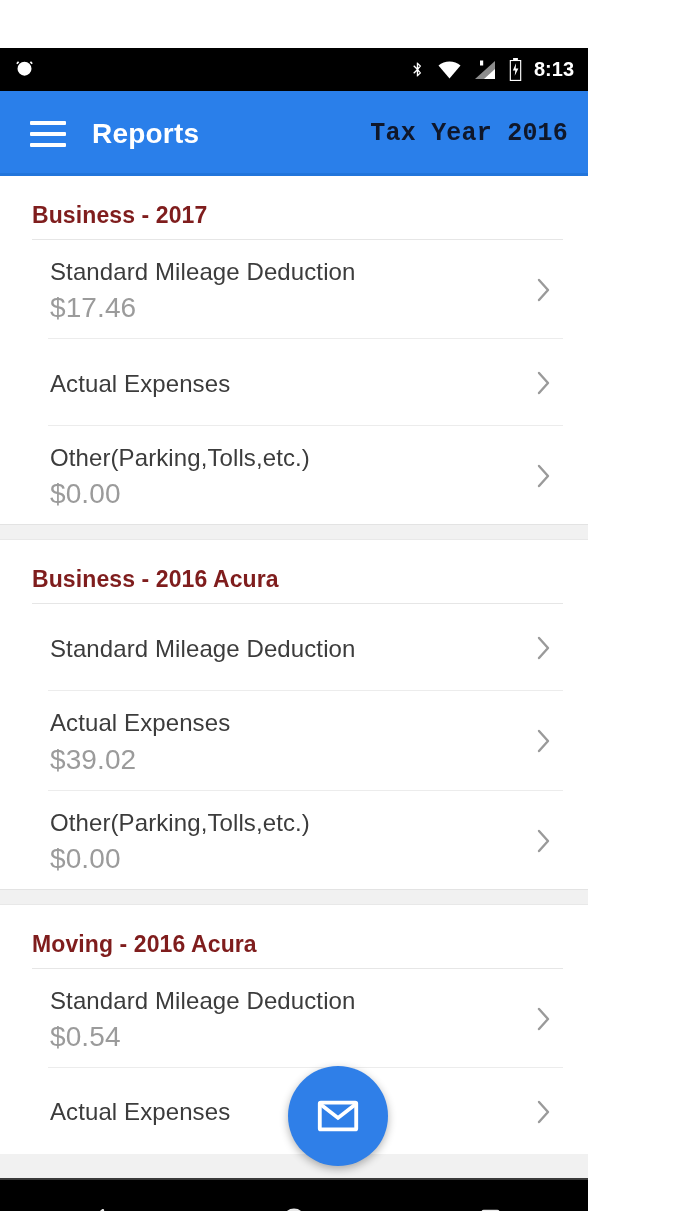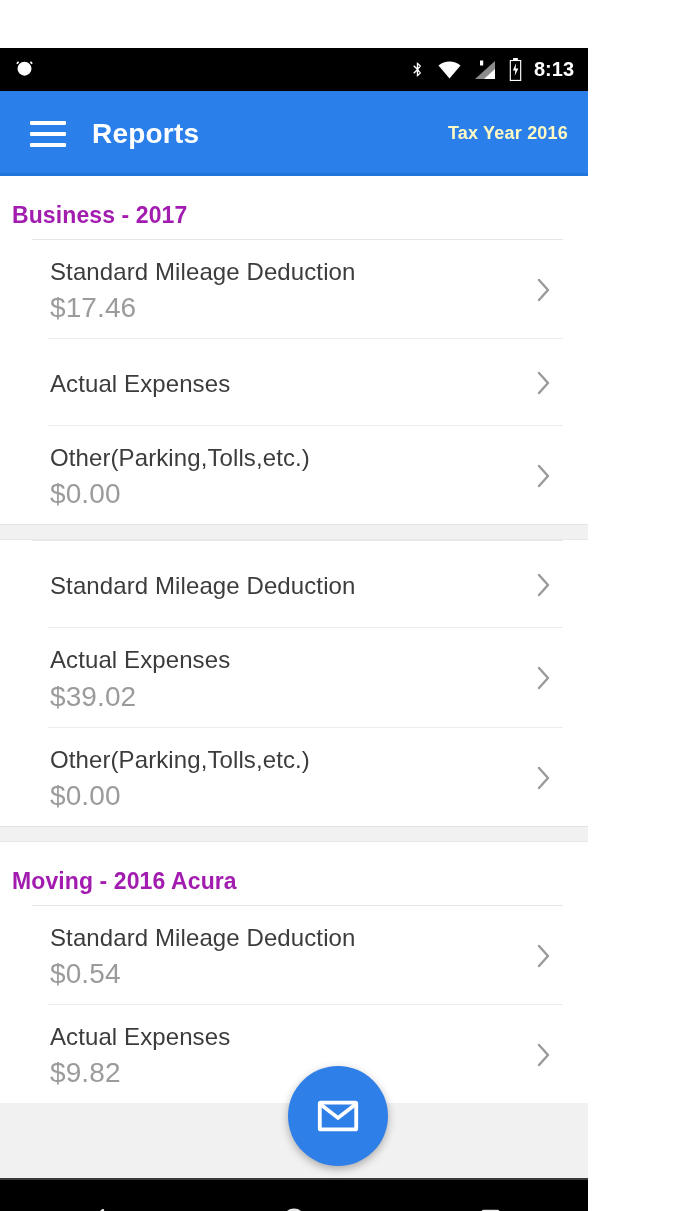--- a/index.html
+++ b/index.html
@@ -31,35 +31,36 @@
     background:#1565c0; opacity:.35;
   }
   .hamburger { width:36px; height:26px; display:flex; flex-direction:column;
     justify-content:space-between; cursor:pointer; }
   .hamburger span { display:block; height:4px; background:#ffffff; border-radius:1px; }
   .appbar-title {
     color:#ffffff; font-size:28px; font-weight:bold; margin-left:26px;
     letter-spacing:.2px;
   }
   .appbar-action {
-    margin-left:auto; color:#fef9c3; font-size:18px; font-weight:bold;
+    margin-left:auto; color:#0f172a; font-size:25px; font-weight:bold;
     letter-spacing:.2px;
+    font-family:Liberation Mono, monospace;
   }
 
   
   .content {
     position:absolute; top:128px; left:0; right:0; bottom:81px;
     background:#f1f1f1; overflow:hidden;
   }
   .section { background:#ffffff; }
   .section-gap { height:16px; background:#f1f1f1;
     border-top:1px solid #e3e3e3; border-bottom:1px solid #e8e8e8; }
 
   .section-header {
-    padding:26px 0 10px 12px; font-size:23px; color:#a21caf;
+    padding:26px 0 10px 32px; font-size:23px; color:#7f1d1d;
     font-weight:bold; letter-spacing:.1px;
   }
   .section-header-rule {
     height:1px; background:#e6e6e6; margin:0 25px 0 32px;
   }
 
   .row {
     position:relative; display:flex; align-items:center;
     padding:16px 4px 14px 50px; min-height:86px; cursor:pointer;
   }
@@ -165,20 +166,21 @@
           </div>
           <div class="chev">
             <svg width="20" height="32" viewBox="0 0 20 32" fill="none" stroke="currentColor" stroke-width="2.4" stroke-linecap="round" stroke-linejoin="round">
               <path d="M6 6l9 10-9 10"></path>
             </svg>
           </div>
         </div>
       </div>
       <div class="section-gap"></div>
       <div class="section">
+        <div class="section-header">Business - 2016 Acura</div>
         <div class="section-header-rule"></div>
         <div class="row">
           <div class="row-text">
             <div class="row-title">Standard Mileage Deduction</div>
           </div>
           <div class="chev">
             <svg width="20" height="32" viewBox="0 0 20 32" fill="none" stroke="currentColor" stroke-width="2.4" stroke-linecap="round" stroke-linejoin="round">
               <path d="M6 6l9 10-9 10"></path>
             </svg>
           </div>
@@ -220,21 +222,20 @@
           <div class="chev">
             <svg width="20" height="32" viewBox="0 0 20 32" fill="none" stroke="currentColor" stroke-width="2.4" stroke-linecap="round" stroke-linejoin="round">
               <path d="M6 6l9 10-9 10"></path>
             </svg>
           </div>
         </div>
         <div class="row-divider"></div>
         <div class="row">
           <div class="row-text">
             <div class="row-title">Actual Expenses</div>
-            <div class="row-amount">$9.82</div>
           </div>
           <div class="chev">
             <svg width="20" height="32" viewBox="0 0 20 32" fill="none" stroke="currentColor" stroke-width="2.4" stroke-linecap="round" stroke-linejoin="round">
               <path d="M6 6l9 10-9 10"></path>
             </svg>
           </div>
         </div>
       </div>
     </div>
 

